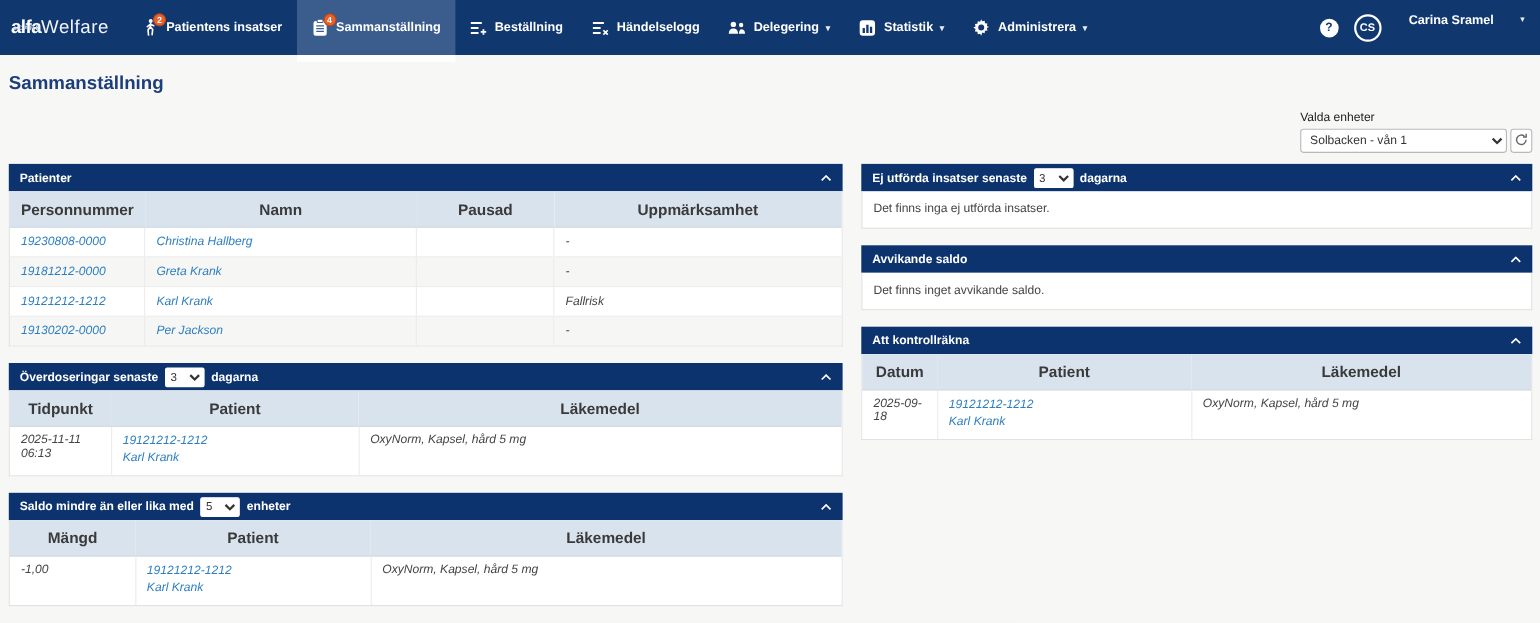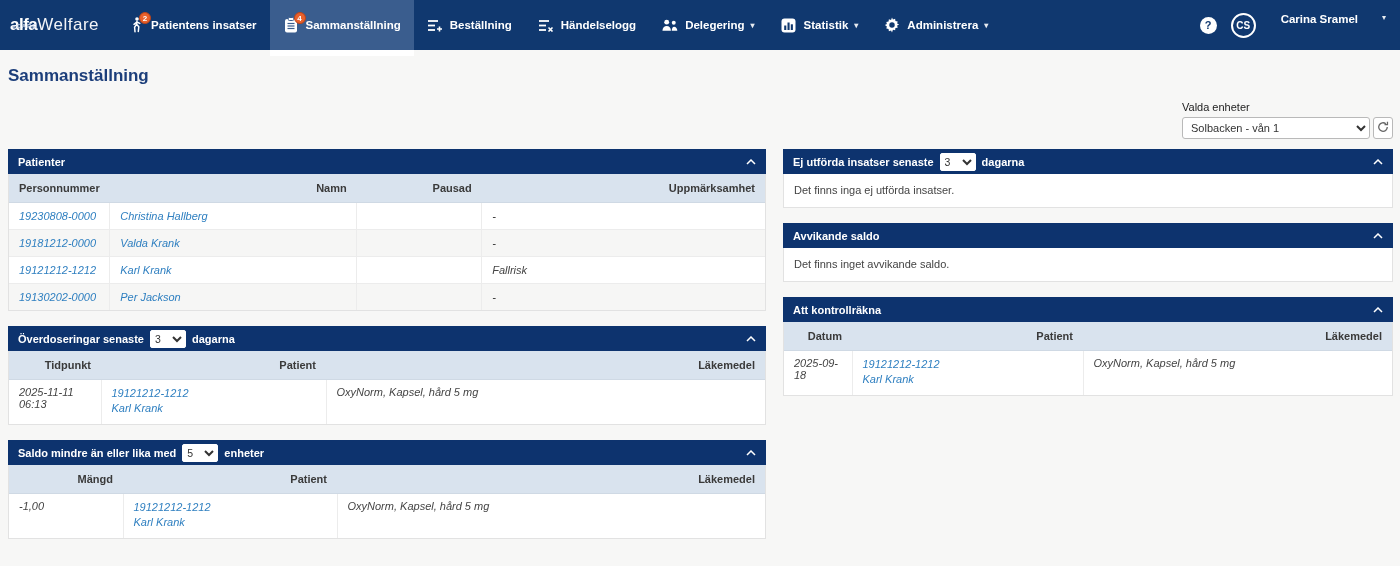--- a/index.html
+++ b/index.html
@@ -80,21 +80,21 @@
   .panel-header .chev { margin-left:auto; display:flex; }
   .hdr-select {
     height:18px; width:36px; font-size:10.5px; border:1px solid #fff; border-radius:2px;
     background:#fff; color:#333; font-family:"Liberation Sans", sans-serif;
   }
   .panel-body { background:#fff; border:1px solid #e2e2e2; border-top:none; }
   .panel-empty { padding:10px 10px 11px; font-size:11px; color:#444; }
 
   table { width:100%; border-collapse:collapse; }
   th {
-    background:#d9e3ee; text-align:right; font-size:11px; color:#3a3a3a;
+    background:#d9e3ee; text-align:center; font-size:14px; color:#3a3a3a;
     padding:8px 10px; font-weight:700; border-bottom:1px solid #cfd9e4;
   }
   td {
     font-size:11px; color:#444; padding:7px 10px; vertical-align:top;
     border-top:1px solid #ececec; border-right:1px solid #ececec; background:#fff;font-style:italic;
   }
   td:last-child { border-right:none; }
   tr.alt td { background:#f6f6f5; }
   .cell-links a { display:block; line-height:15px; }
   .two-line td { padding:6px 10px 8px; }
@@ -261,21 +261,21 @@
             </thead>
             <tbody>
               <tr>
                 <td><a href="#">19230808-0000</a></td>
                 <td><a href="#">Christina Hallberg</a></td>
                 <td></td>
                 <td>-</td>
               </tr>
               <tr class="alt">
                 <td><a href="#">19181212-0000</a></td>
-                <td><a href="#">Valda Krank</a></td>
+                <td><a href="#">Greta Krank</a></td>
                 <td></td>
                 <td>-</td>
               </tr>
               <tr>
                 <td><a href="#">19121212-1212</a></td>
                 <td><a href="#">Karl Krank</a></td>
                 <td></td>
                 <td>Fallrisk</td>
               </tr>
               <tr class="alt">

